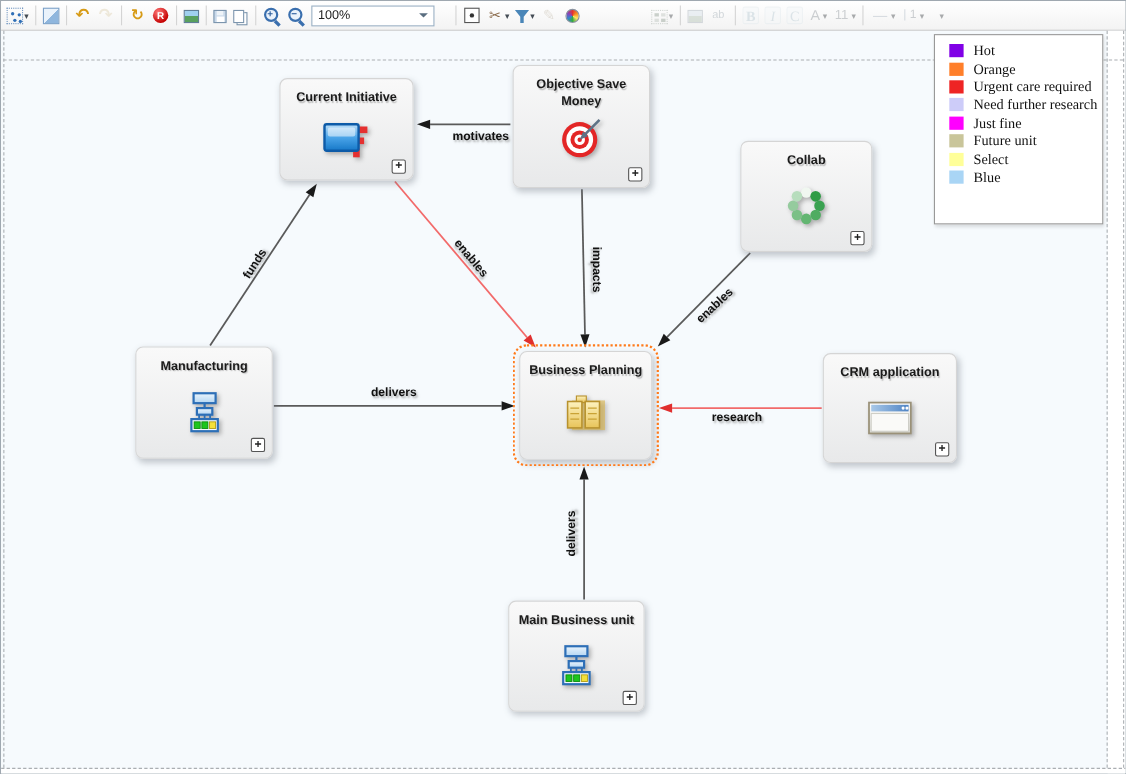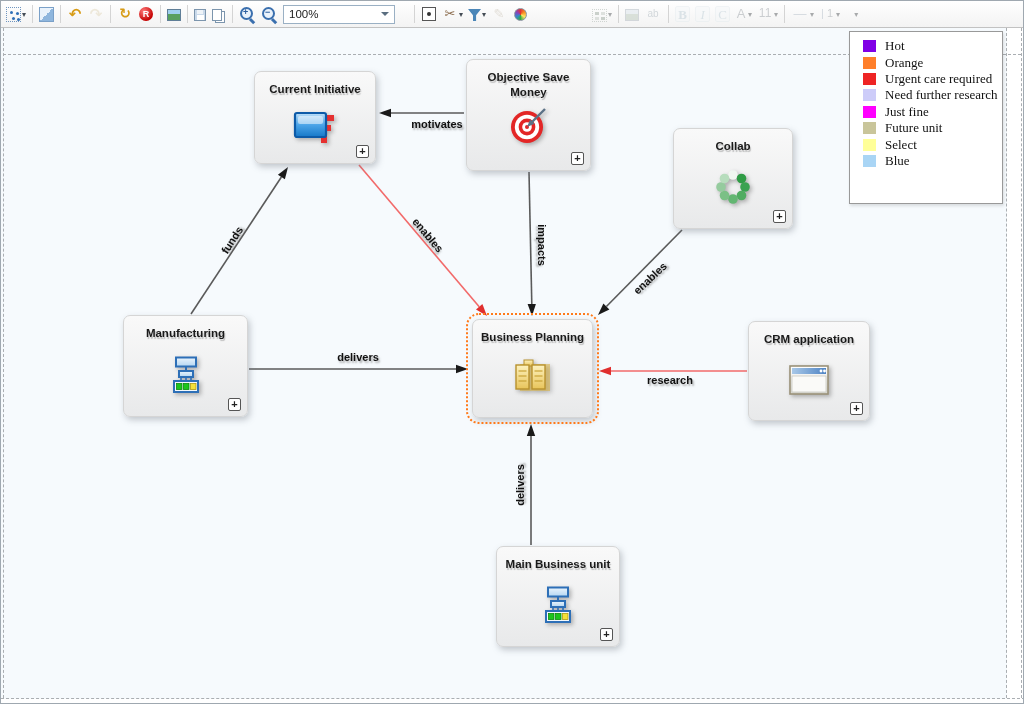--- a/index.html
+++ b/index.html
@@ -384,21 +384,21 @@
               </defs>
     <rect x="2" y="2" width="38" height="28" fill="url(#gW)" stroke="#9a9178" stroke-width="1.6"></rect>
     <rect x="4" y="4" width="34" height="6" fill="url(#gT)"></rect>
     <circle cx="33" cy="7" r="1.4" fill="#fff"></circle>
               <circle cx="36.5" cy="7" r="1.4" fill="#fff"></circle>
     <rect x="4" y="12" width="34" height="16" fill="#fafaf8" stroke="#c8c8c0" stroke-width=".8"></rect>
             </svg>
           </div>
           <div class="expand">+</div>
         </div>
-        <div class="node" style="left: 495px; top: 518px; width: 124px; height: 101px;">
+        <div class="node" style="left: 461px; top: 518px; width: 124px; height: 101px;">
           <div class="node-label">Main Business unit</div>
           <div class="node-icon">
             <svg width="38" height="38" viewBox="0 0 38 38">
     <defs>
                 <linearGradient id="gO" x1="0" y1="0" x2="0" y2="1">
       <stop offset="0" stop-color="#eaf4fc"></stop>
                   <stop offset="1" stop-color="#b4d6f2"></stop>
     </linearGradient>
               </defs>
     <rect x="9" y="1.5" width="20" height="9" fill="url(#gO)" stroke="#2d6fb7" stroke-width="2"></rect>

